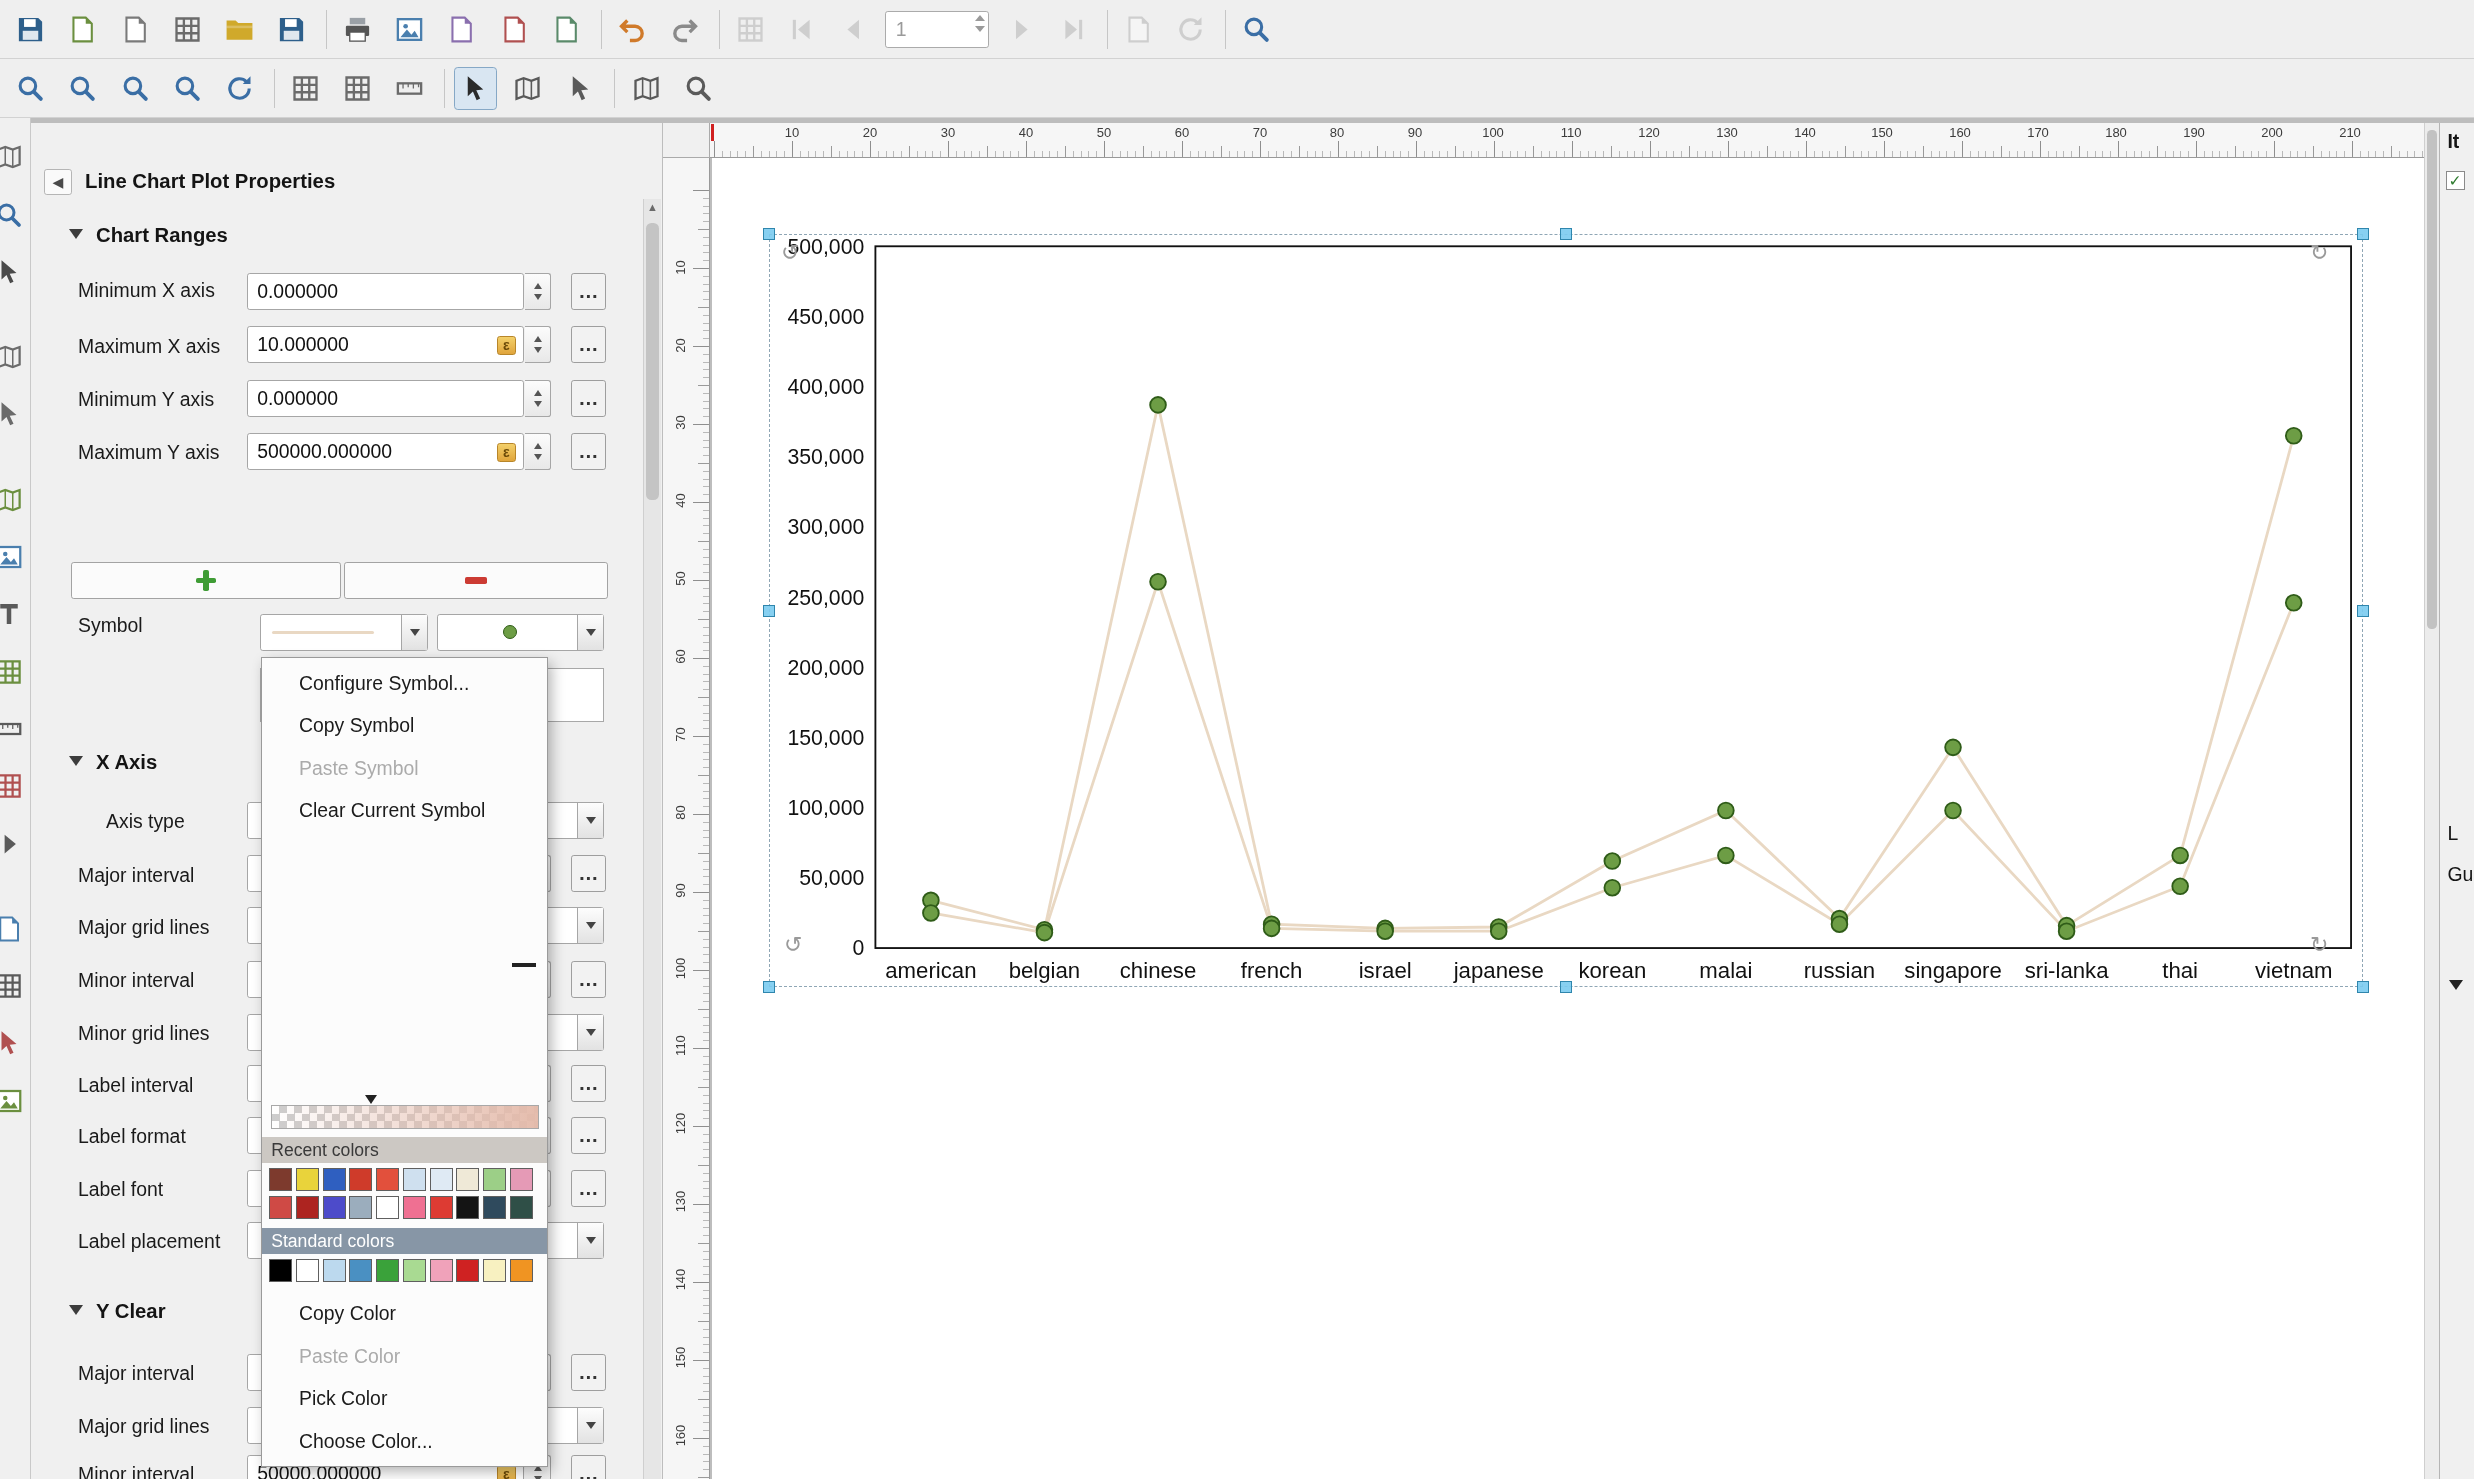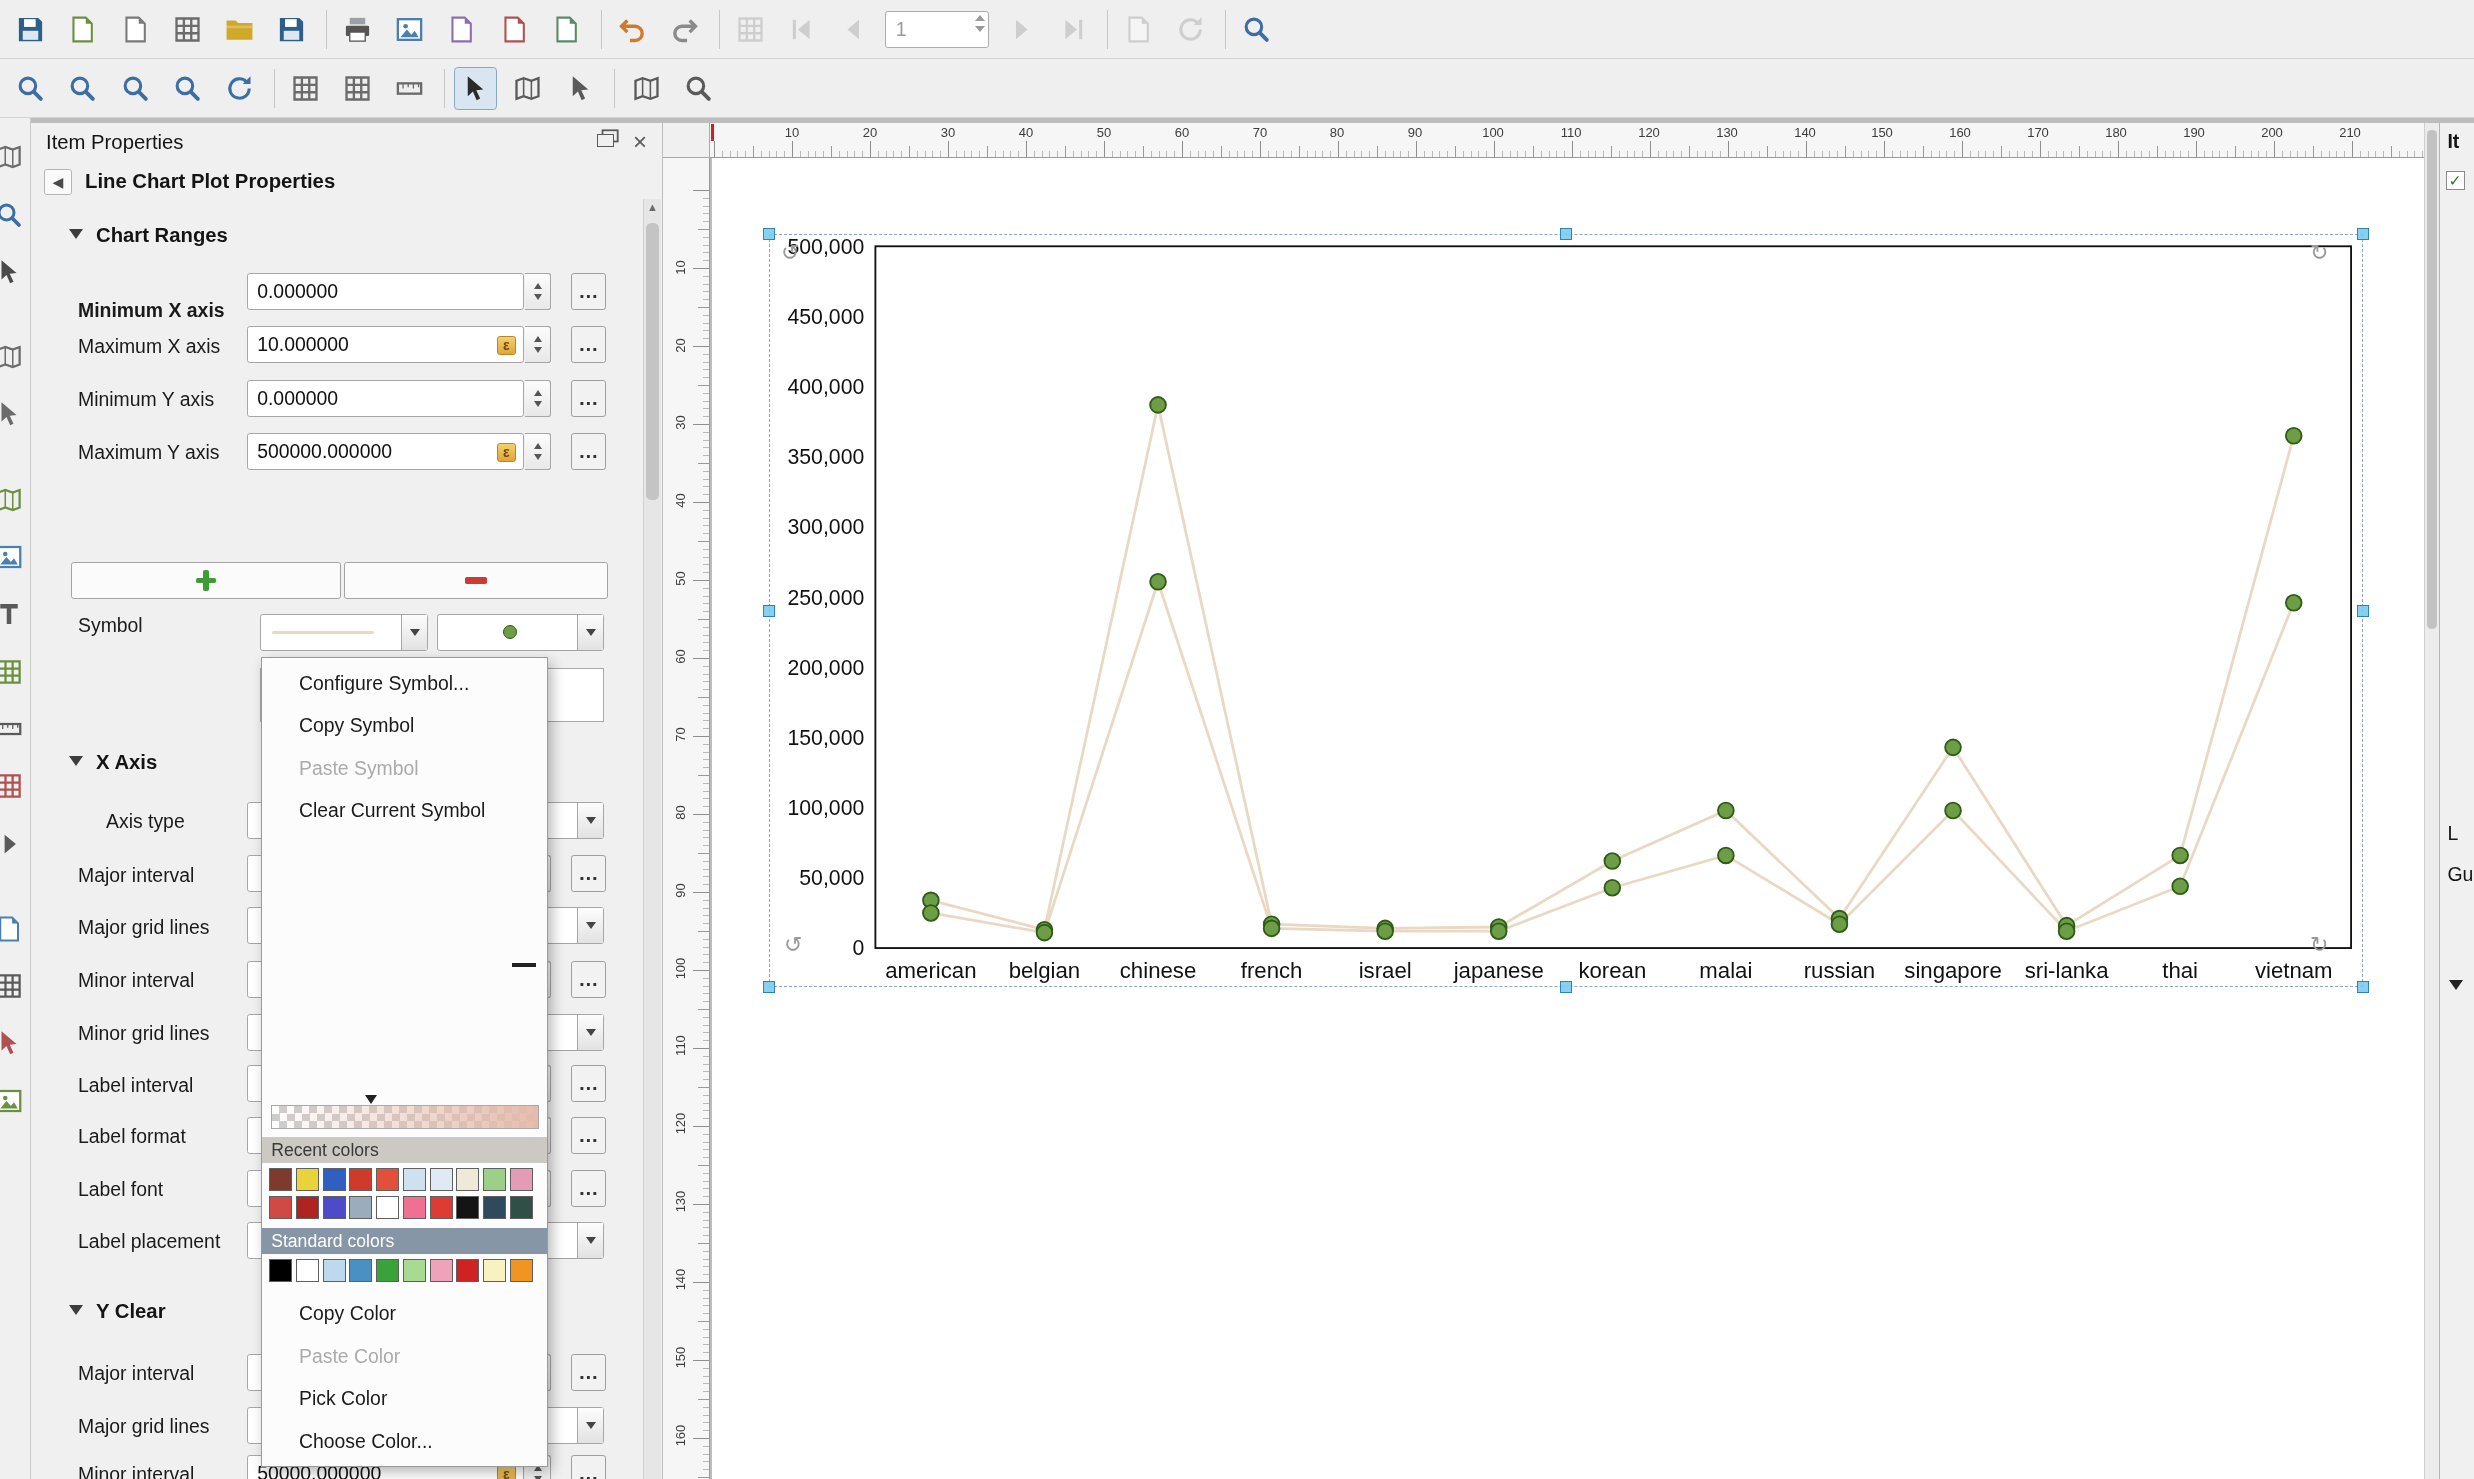--- a/index.html
+++ b/index.html
@@ -460,35 +460,30 @@
         </svg>
       </div>
       <div class="lbtn" style="top: 964px; color: rgb(107, 143, 63);">
         <svg viewBox="0 0 24 24">
           <use href="#i-image"></use>
         </svg>
       </div>
     </div>
 
   <div id="panel">
-    <div class="ptitle">
-      <span class="t">Item Properties</span>
-      <span class="undock"></span>
-      <span class="closex">×</span>
-    </div>
     <div class="psub">
       <span class="backbtn">◀</span>
       <span class="t">Line Chart Plot Properties</span>
     </div>
     <div id="pcontent" style="position: absolute; left: 0px; top: 0px; width: 632px; height: 1357px;">
         <div class="phdr" style="top: 99px;">
           <div class="tri"></div>
           <div class="t">Chart Ranges</div>
         </div>
-        <div class="plabel" style="top: 176px; font-weight: bold;">Minimum X axis</div>
+        <div class="plabel" style="top: 156px;">Minimum X axis</div>
         <div class="pfield" style="top: 150px; left: 216px; width: 277px;">0.000000</div>
         <div class="spincol" style="top: 150px; left: 494px;">
           <div class="u"></div>
           <div class="d"></div>
         </div>
         <div class="dotsbtn" style="top: 150px; left: 540px;">…</div>
         <div class="plabel" style="top: 212px;">Maximum X axis</div>
         <div class="pfield" style="top: 203px; left: 216px; width: 277px;">10.000000<div class="exprico">ε</div></div>
         <div class="spincol" style="top: 203px; left: 494px;">
           <div class="u"></div>

